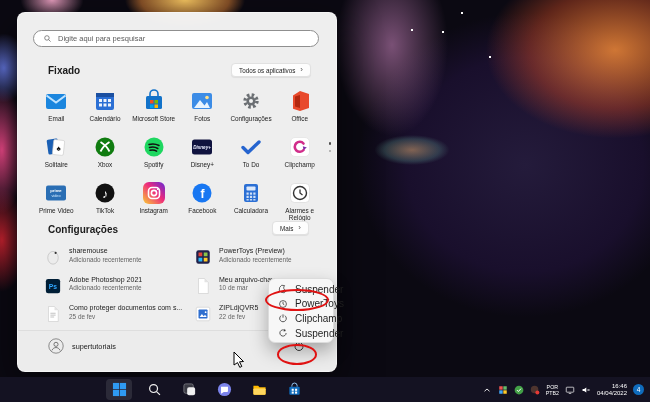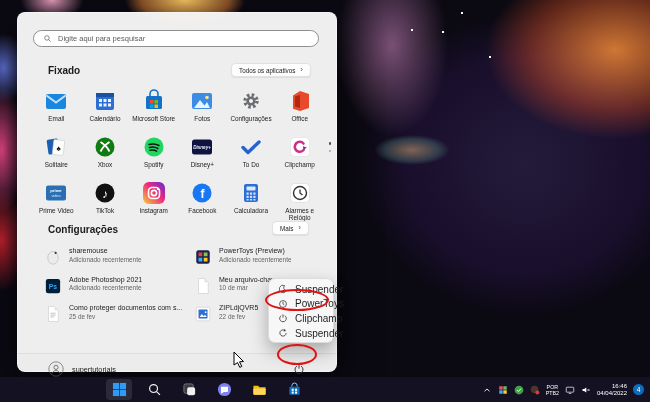--- a/index.html
+++ b/index.html
@@ -47,21 +47,21 @@
   .app-label{margin-top:2px;font-size:6.4px;line-height:7.2px;color:#1b1b1b;text-align:center;max-width:52px;}
   .page-dots{position:absolute;right:5px;top:129px;display:flex;flex-direction:column;gap:5px;align-items:center;}
   .dot{width:2.5px;height:2.5px;border-radius:50%;background:#a5a5a5;}
   .dot.d1{background:#4d4d4d;}
   .rec-grid{position:absolute;left:26px;top:234px;width:286px;display:grid;grid-template-columns:150px 1fr;grid-auto-rows:28.5px;}
   .rec-item{display:flex;gap:7px;align-items:flex-start;}
   .rec-icon{width:18px;height:18px;flex:none;margin-top:1px;}
   .rec-icon svg{width:18px;height:18px;display:block;}
   .rec-title{display:block;font-size:7px;color:#1b1b1b;line-height:8.5px;white-space:nowrap;}
   .rec-sub{display:block;font-size:6.4px;color:#646464;line-height:8px;}
-  .user-bar{position:absolute;left:0;right:0;bottom:0;height:18px;background:#ececec;
+  .user-bar{position:absolute;left:0;right:0;bottom:0;height:41px;background:#ececec;
     border-top:1px solid rgba(0,0,0,.06);border-radius:0 0 8px 8px;}
   .user-chip{position:absolute;left:30px;top:7px;display:flex;align-items:center;gap:8px;}
   .avatar svg{width:16px;height:16px;display:block;}
   .user-name{font-size:7.3px;color:#1b1b1b;}
   .power-btn{position:absolute;left:267px;top:5px;width:27px;height:20px;display:flex;align-items:center;
     justify-content:center;background:none;border:none;padding:0;}
   .power-btn svg{width:12px;height:12px;}
 
   
   .power-flyout{position:absolute;left:268px;top:278px;width:66px;height:65px;background:#f7f7f7;

